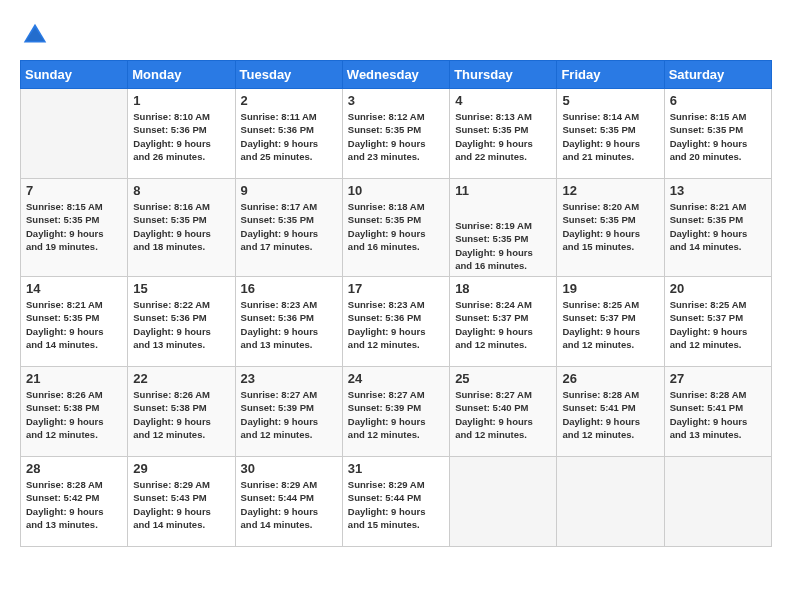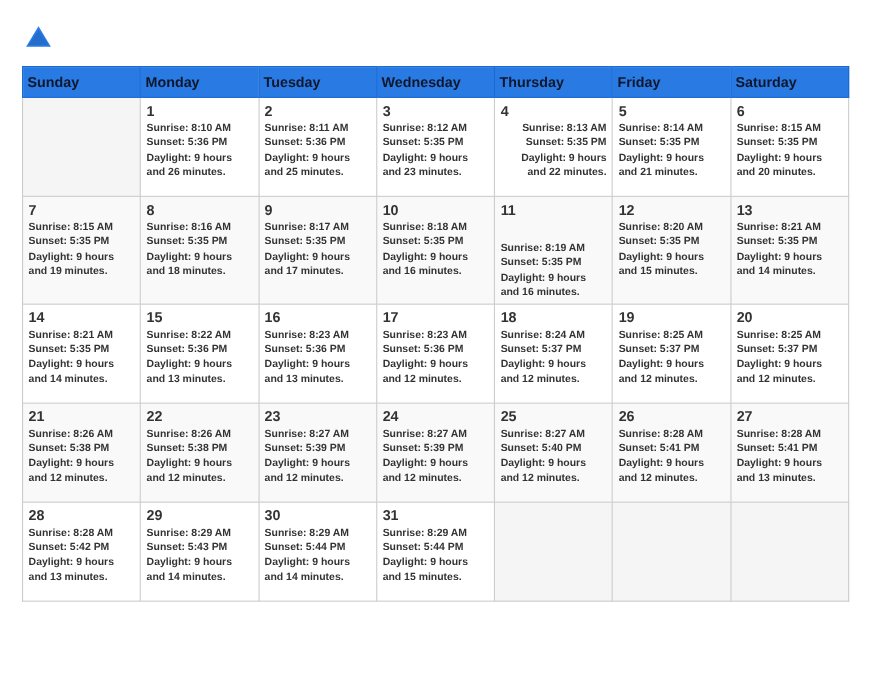--- a/index.html
+++ b/index.html
@@ -52,21 +52,21 @@
       font-size: 16px;
       color: #333;
     }
     .calendar {
       width: 100%;
       border-collapse: collapse;
       border: 1px solid #ccc;
     }
     .calendar th {
       background: #2a7ae4;
-      color: #0f172a;
+      color: #ffffff;
       font-size: 13px;
       font-weight: bold;
       padding: 6px 4px;
       text-align: left;
       border: 1px solid #1a6ad4;
     }
     .calendar td {
       vertical-align: top;
       padding: 4px 5px;
       border: 1px solid #ccc;
@@ -147,21 +147,21 @@
         </td>
         <td>
           <span class="day-number">3</span>
           <div class="day-info" style="white-space: pre-line;">Sunrise: 8:12 AM
 Sunset: 5:35 PM
 Daylight: 9 hours
 and 23 minutes.</div>
         </td>
         <td>
           <span class="day-number">4</span>
-          <div class="day-info" style="white-space: pre-line; text-align: right;">Sunrise: 8:13 AM
+          <div class="day-info" style="white-space: pre-line;">Sunrise: 8:13 AM
 Sunset: 5:35 PM
 Daylight: 9 hours
 and 22 minutes.</div>
         </td>
         <td>
           <span class="day-number">5</span>
           <div class="day-info" style="white-space: pre-line;">Sunrise: 8:14 AM
 Sunset: 5:35 PM
 Daylight: 9 hours
 and 21 minutes.</div>

